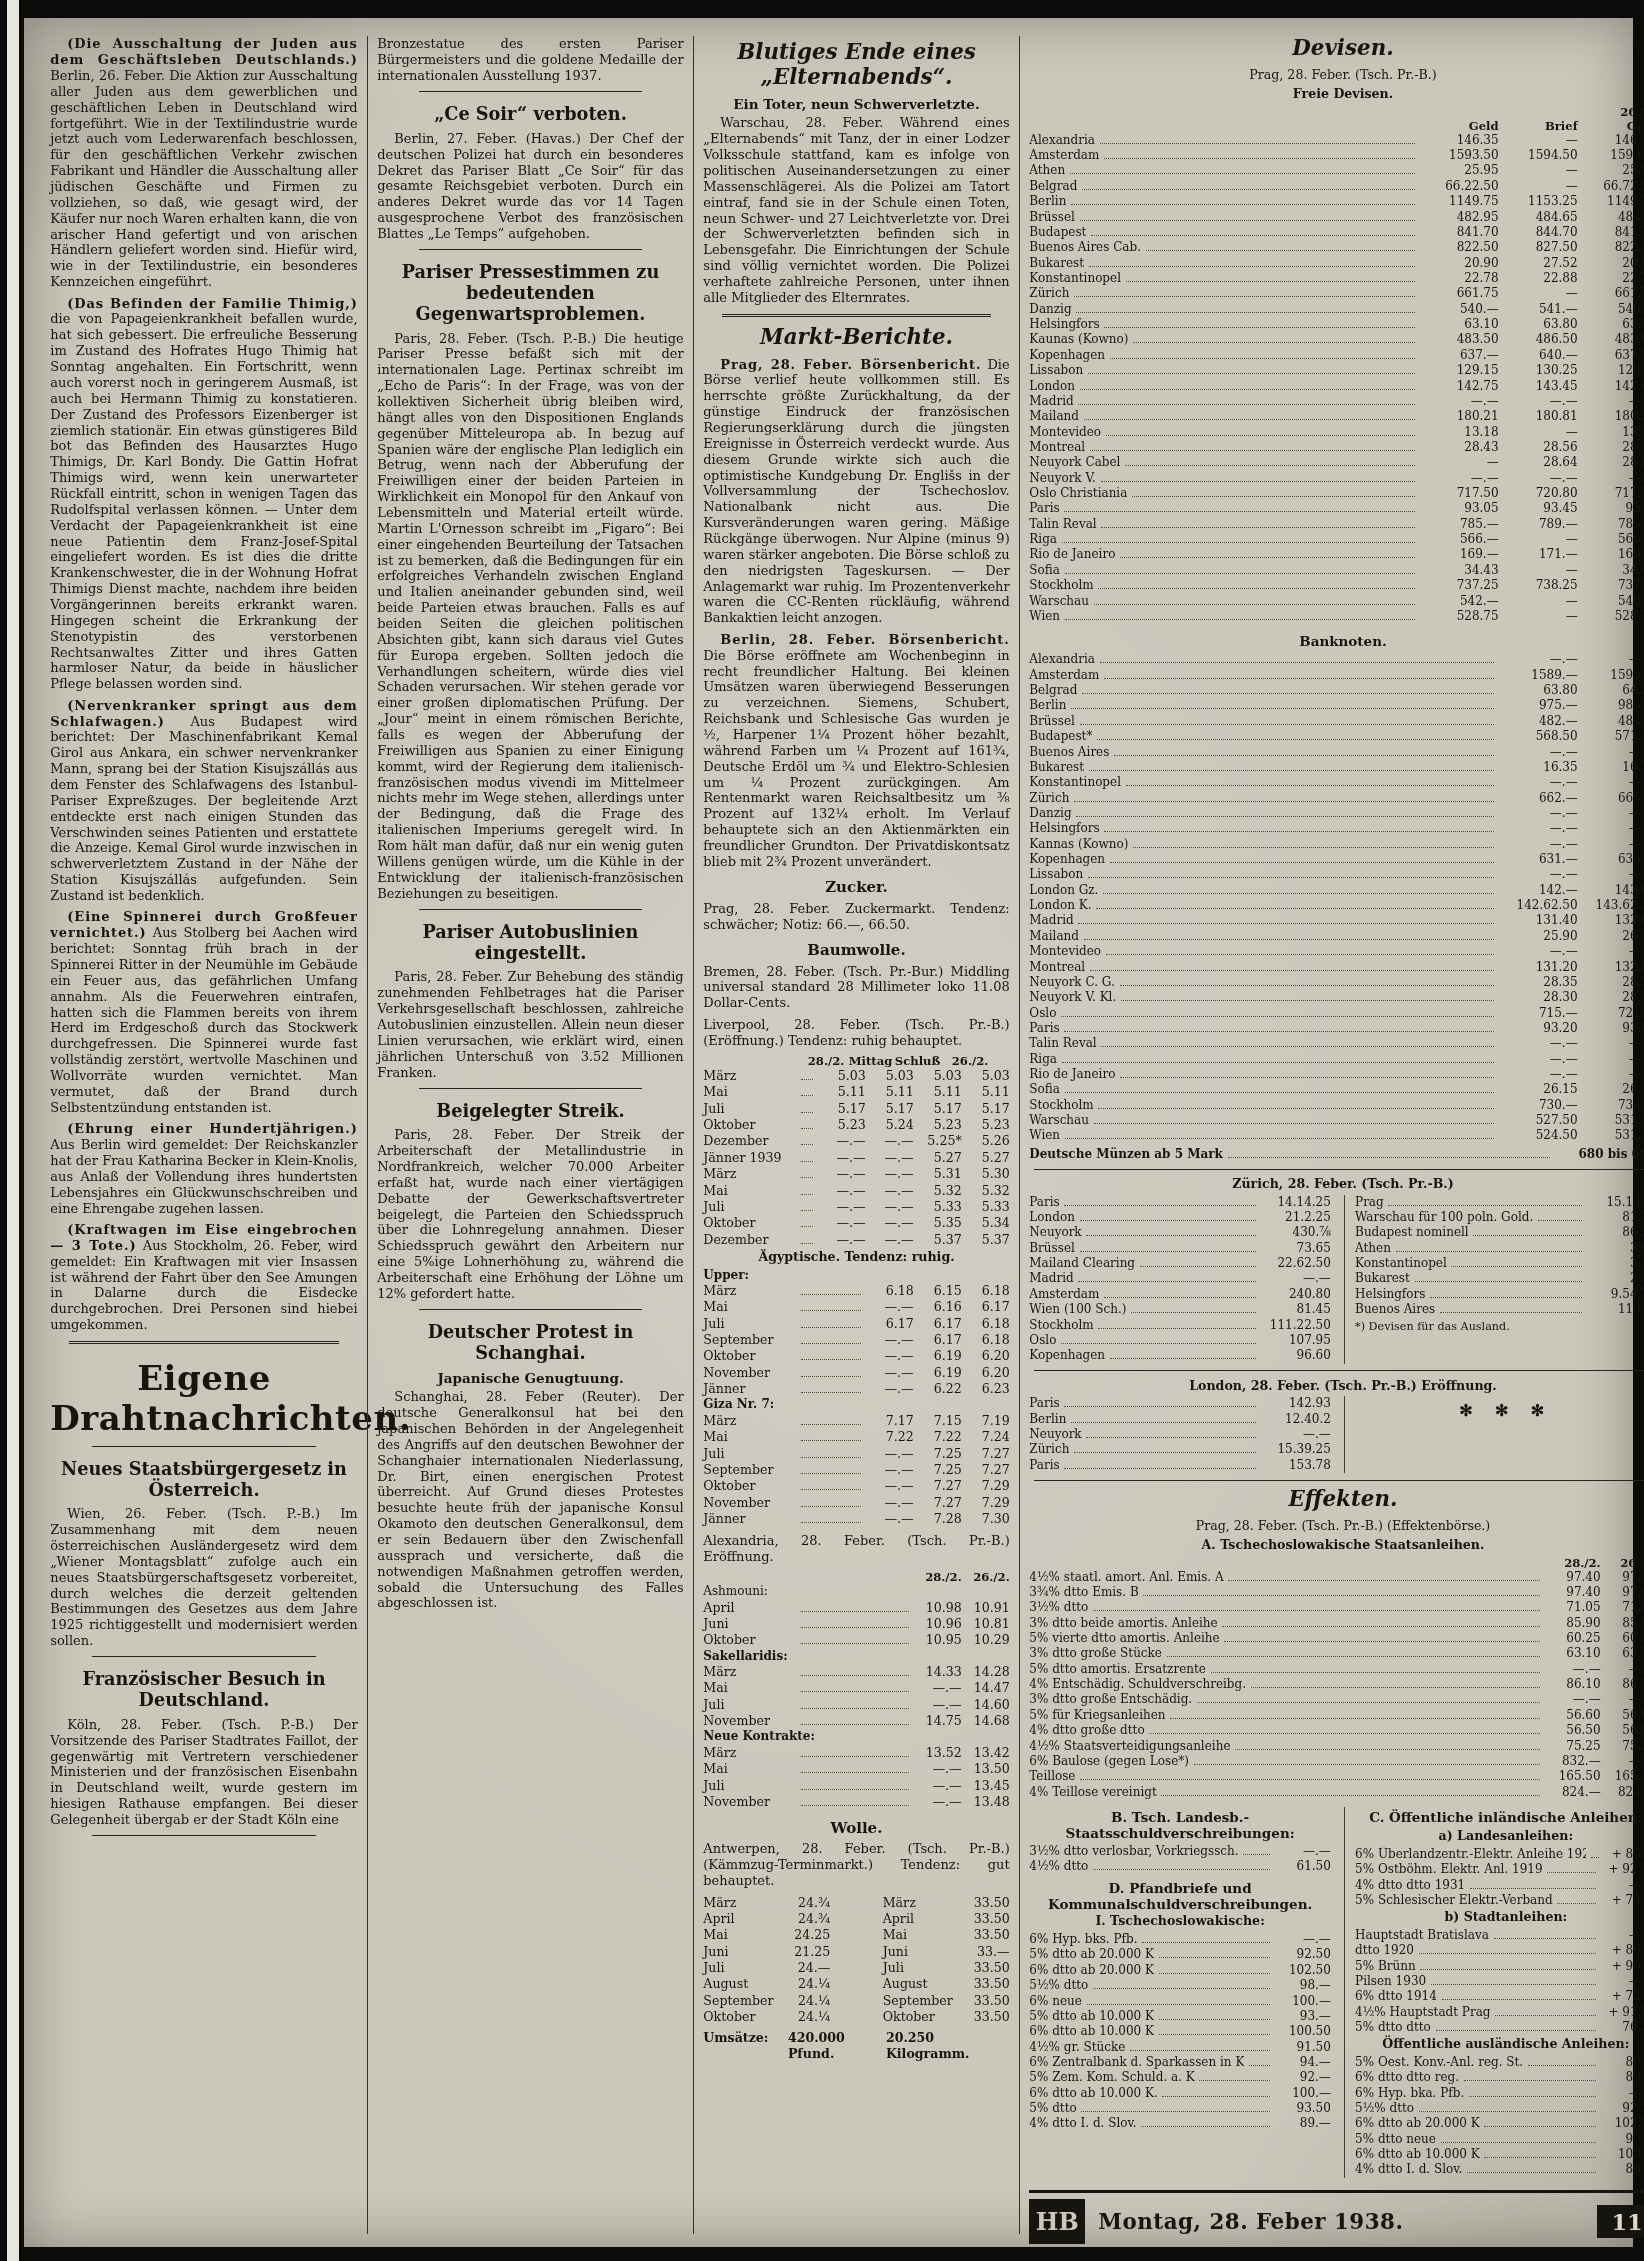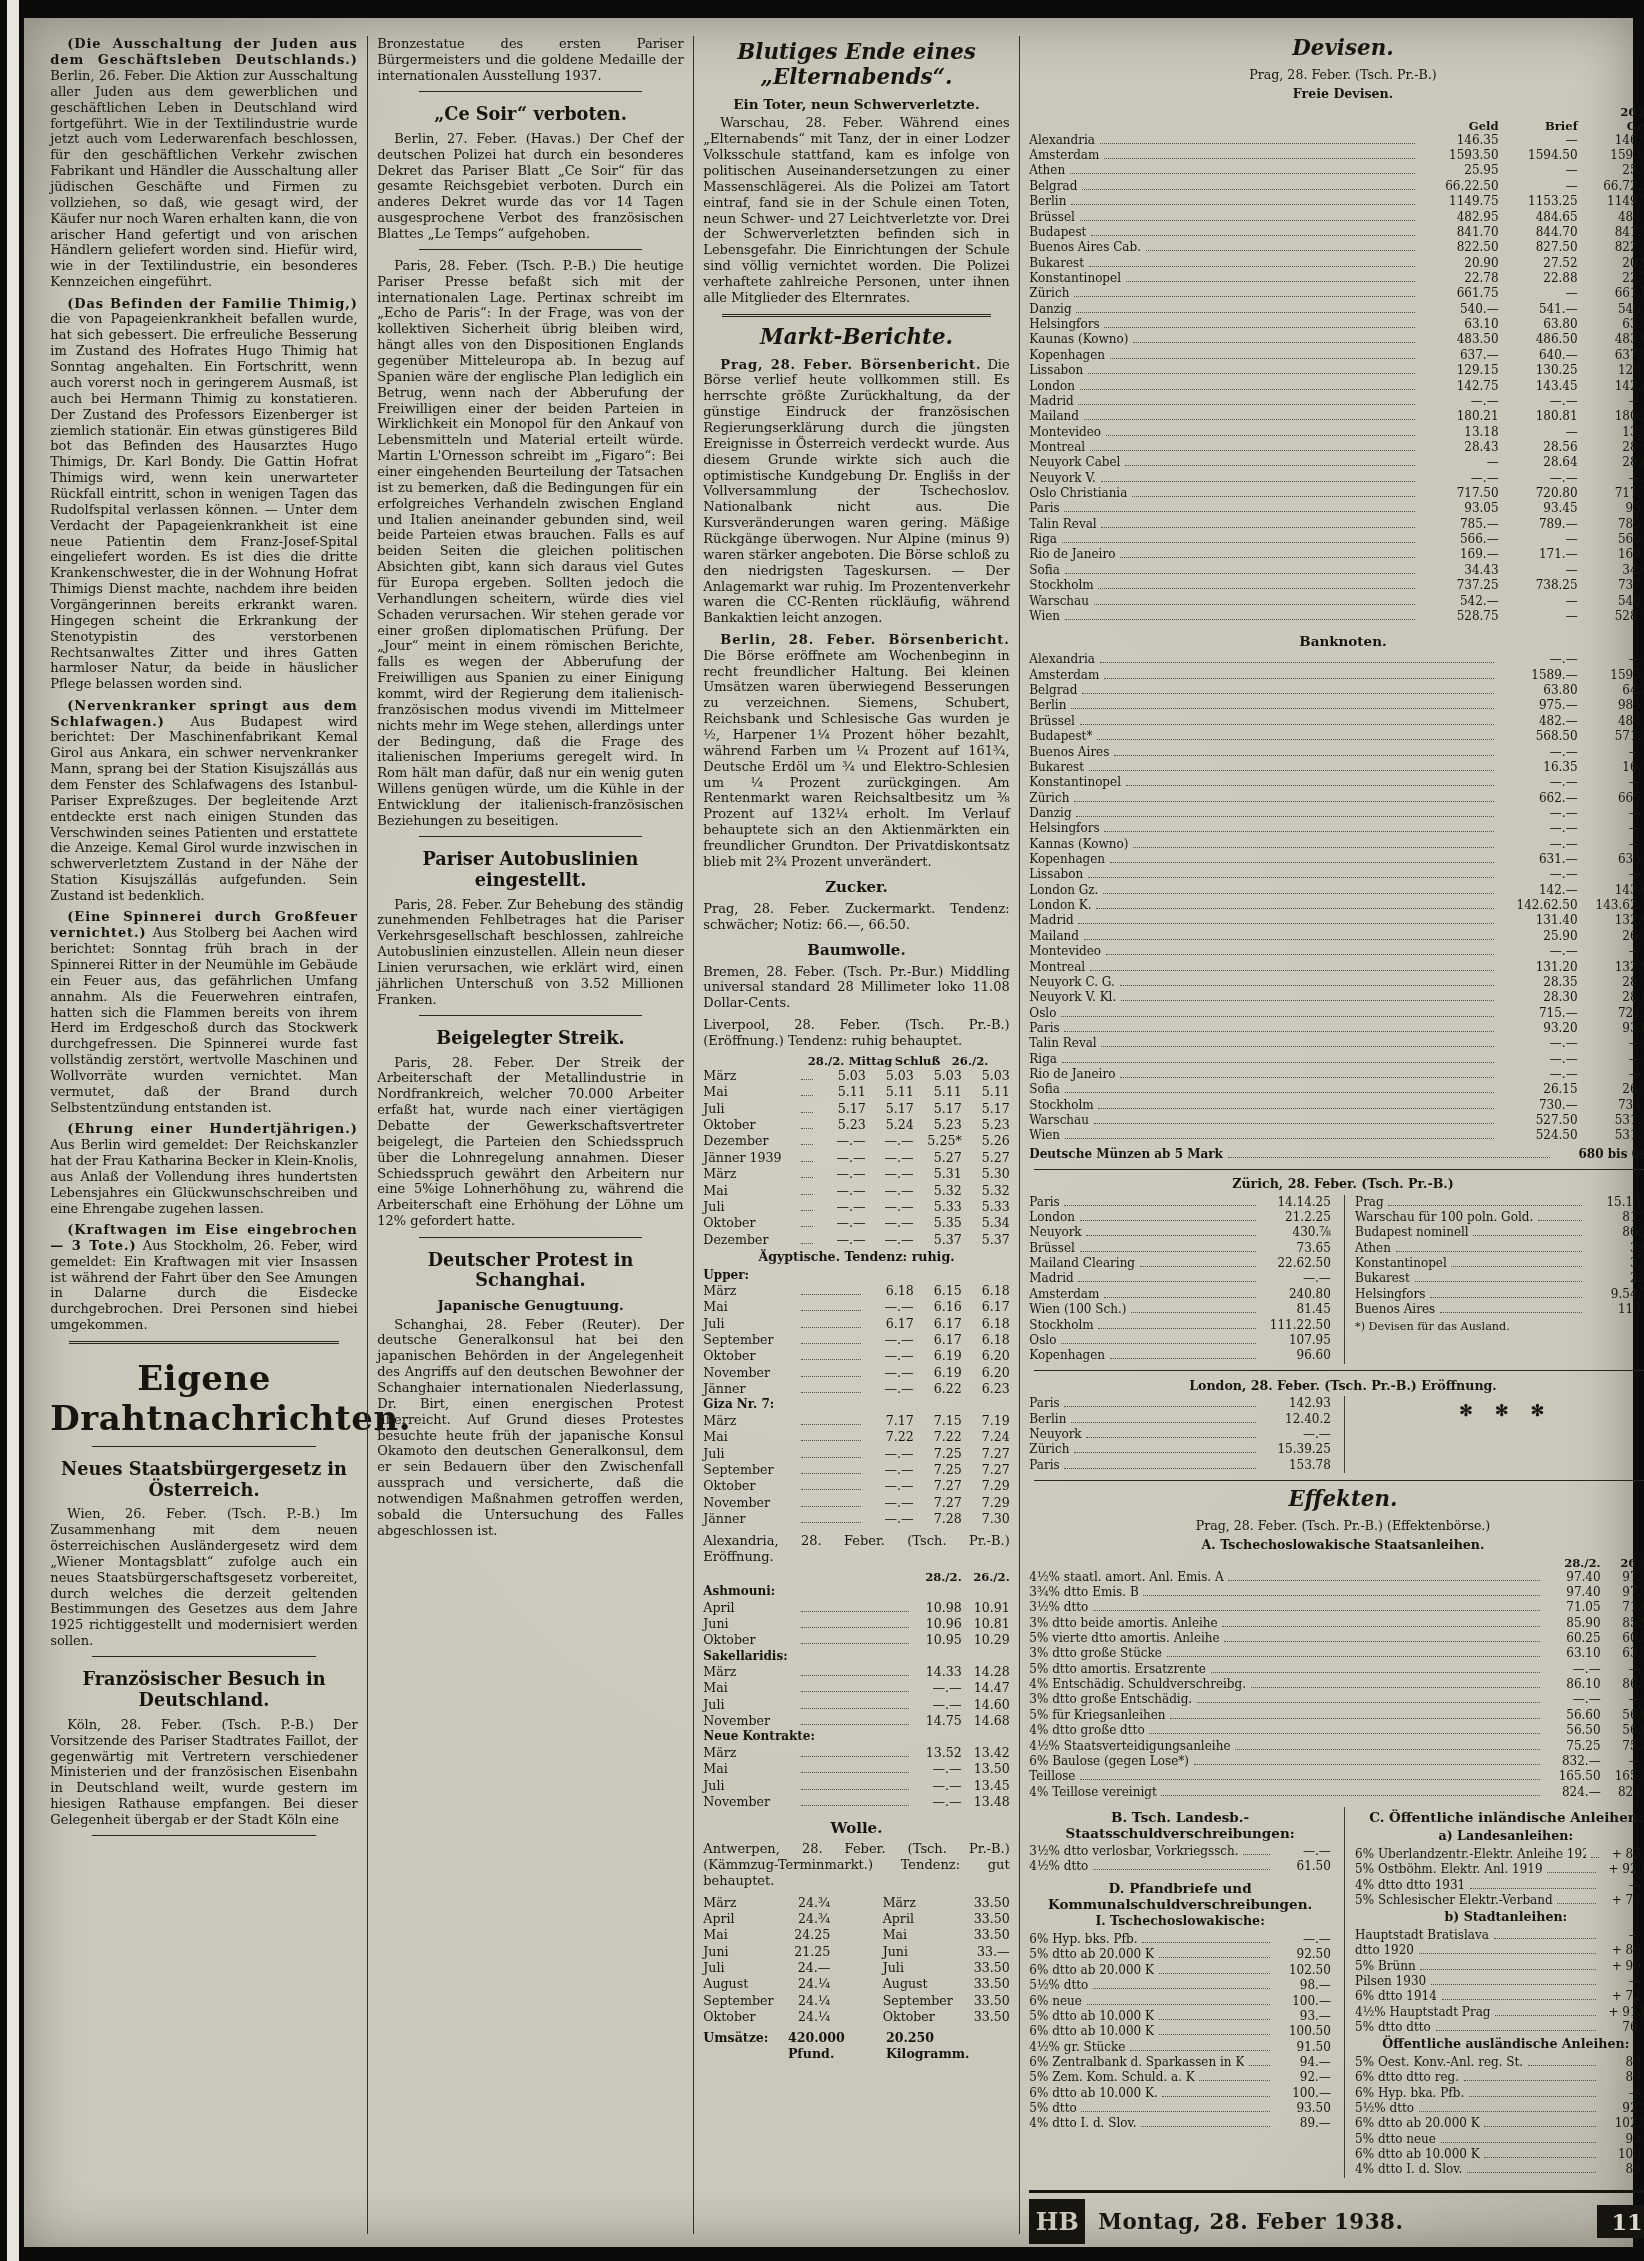--- a/index.html
+++ b/index.html
@@ -96,20 +96,21 @@
         <p class="par indent-none">Bronzestatue des ersten Pariser Bürgermeisters und die goldene Medaille der internationalen Ausstellung 1937.</p>
 
         <div>
             <hr class="rule">
             <div class="head-m">„Ce Soir“ verboten.</div>
             <div class="head-xs"></div>
             <p class="par">Berlin, 27. Feber. (Havas.) Der Chef der deutschen Polizei hat durch ein besonderes Dekret das Pariser Blatt „Ce Soir“ für das gesamte Reichsgebiet verboten. Durch ein anderes Dekret wurde das vor 14 Tagen ausgesprochene Verbot des französischen Blattes „Le Temps“ aufgehoben.</p>
           </div>
           <div>
             <hr class="rule">
+            <div class="head-m">Pariser Pressestimmen zu bedeutenden Gegenwartsproblemen.</div>
             <div class="head-xs"></div>
             <p class="par">Paris, 28. Feber. (Tsch. P.-B.) Die heutige Pariser Presse befaßt sich mit der internationalen Lage. Pertinax schreibt im „Echo de Paris“: In der Frage, was von der kollektiven Sicherheit übrig bleiben wird, hängt alles von den Dispositionen Englands gegenüber Mitteleuropa ab. In bezug auf Spanien wäre der englische Plan lediglich ein Betrug, wenn nach der Abberufung der Freiwilligen einer der beiden Parteien in Wirklichkeit ein Monopol für den Ankauf von Lebensmitteln und Material erteilt würde. Martin L'Ornesson schreibt im „Figaro“: Bei einer eingehenden Beurteilung der Tatsachen ist zu bemerken, daß die Bedingungen für ein erfolgreiches Verhandeln zwischen England und Italien aneinander gebunden sind, weil beide Parteien etwas brauchen. Falls es auf beiden Seiten die gleichen politischen Absichten gibt, kann sich daraus viel Gutes für Europa ergeben. Sollten jedoch die Verhandlungen scheitern, würde dies viel Schaden verursachen. Wir stehen gerade vor einer großen diplomatischen Prüfung. Der „Jour“ meint in einem römischen Berichte, falls es wegen der Abberufung der Freiwilligen aus Spanien zu einer Einigung kommt, wird der Regierung dem italienisch-französischen modus vivendi im Mittelmeer nichts mehr im Wege stehen, allerdings unter der Bedingung, daß die Frage des italienischen Imperiums geregelt wird. In Rom hält man dafür, daß nur ein wenig guten Willens genügen würde, um die Kühle in der Entwicklung der italienisch-französischen Beziehungen zu beseitigen.</p>
           </div>
           <div>
             <hr class="rule">
             <div class="head-m">Pariser Autobuslinien eingestellt.</div>
             <div class="head-xs"></div>
             <p class="par">Paris, 28. Feber. Zur Behebung des ständig zunehmenden Fehlbetrages hat die Pariser Verkehrsgesellschaft beschlossen, zahlreiche Autobuslinien einzustellen. Allein neun dieser Linien verursachen, wie erklärt wird, einen jährlichen Unterschuß von 3.52 Millionen Franken.</p>
           </div>
           <div>
@@ -348,21 +349,21 @@
           </div>
 
         <p class="par indent-none" style="margin-top:5.6px">Alexandria, 28. Feber. (Tsch. Pr.-B.) Eröffnung.</p>
         <div class="cm-hdr">
           <span class="cm-name"></span>
           <span class="hdr-spacer"></span>
           <span class="cm-v">28./2.</span>
           <span class="cm-v">26./2.</span>
         </div>
         <div class="fin-row">
-            <span class="cm-name" style="font-weight:bold">Ashmouni:</span>
+            <span class="cm-name" style="font-weight:normal">Ashmouni:</span>
           </div>
         <div class="cm-row">
             <span class="cm-name">April</span>
             <span class="leader"></span>
             <span class="cm-v">10.98</span>
             <span class="cm-v">10.91</span>
           </div>
           <div class="cm-row">
             <span class="cm-name">Juni</span>
             <span class="leader"></span>

